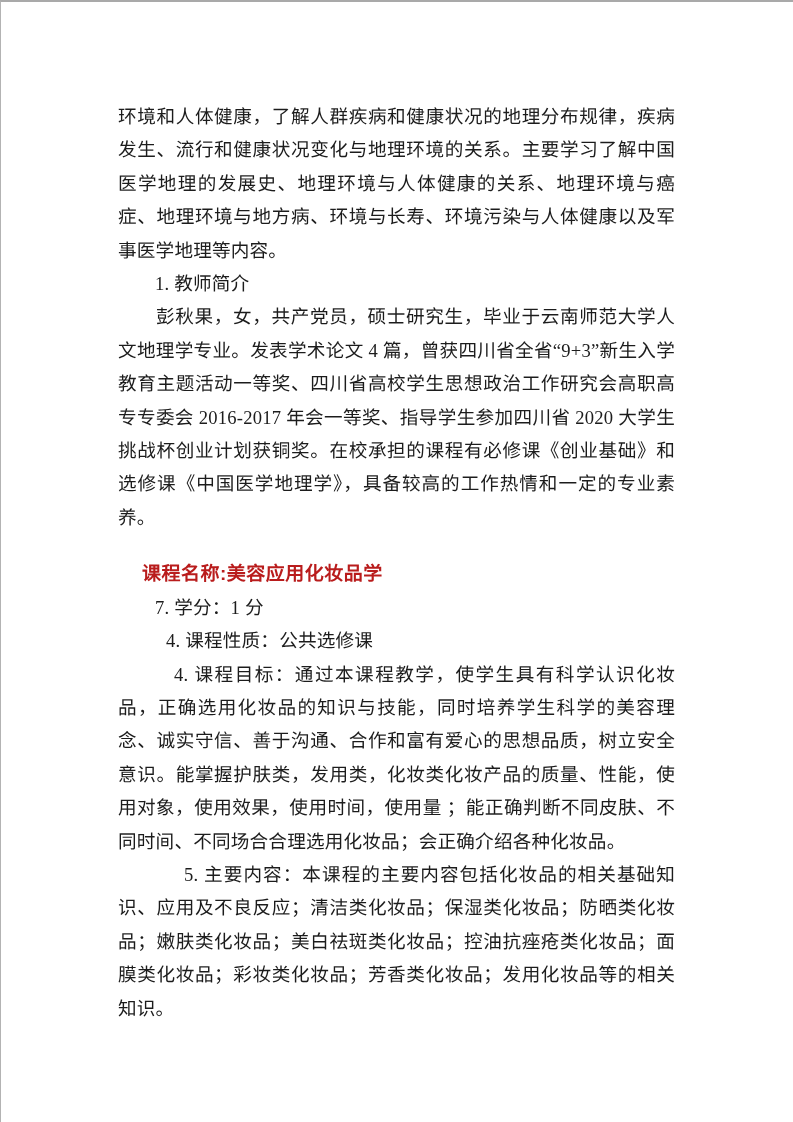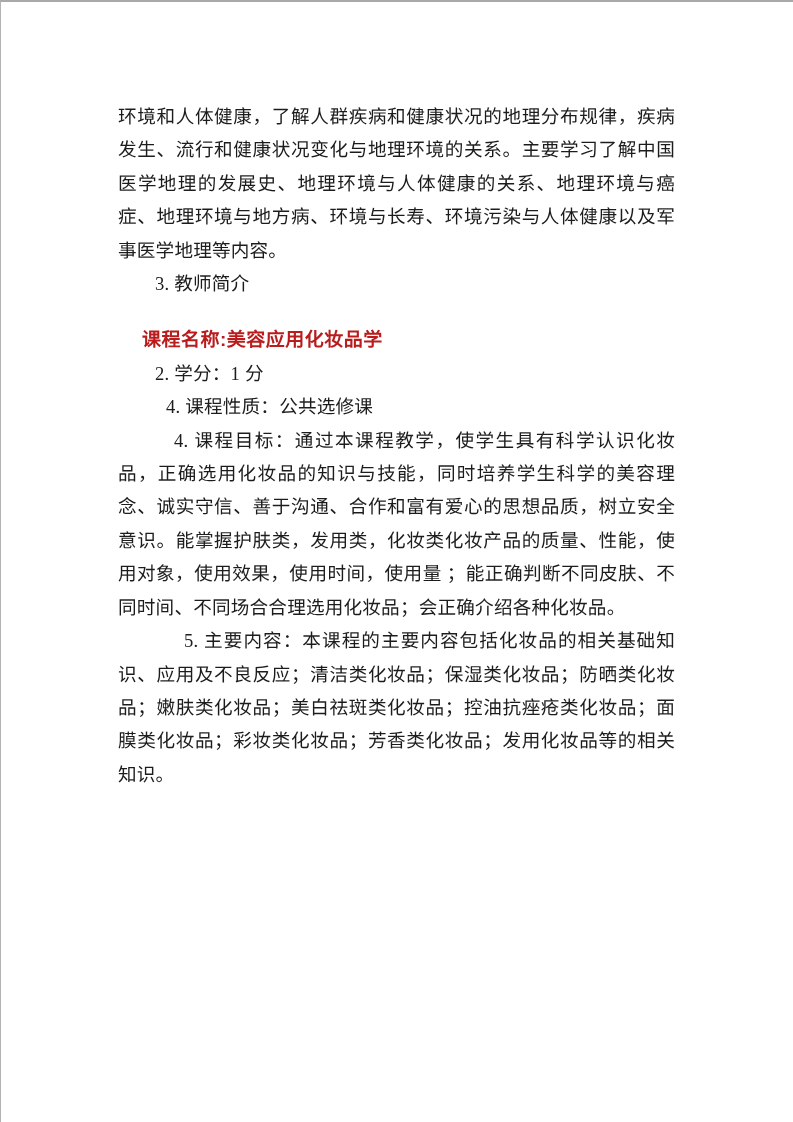--- a/index.html
+++ b/index.html
@@ -46,27 +46,28 @@
   }
   .short-line { text-align: left; }
 </style>
 </head>
 <body>
 
 <div class="page">
 
   <p class="para ind-0">环境和人体健康，了解人群疾病和健康状况的地理分布规律，疾病发生、流行和健康状况变化与地理环境的关系。主要学习了解中国医学地理的发展史、地理环境与人体健康的关系、地理环境与癌症、地理环境与地方病、环境与长寿、环境污染与人体健康以及军事医学地理等内容。</p>
 
-  <p class="para ind-num short-line">3. 教师简介</p>
+  <p class="para ind-num short-line">1. 教师简介</p>
 
+  <p class="para ind-2ch">彭秋果，女，共产党员，硕士研究生，毕业于云南师范大学人文地理学专业。发表学术论文 4 篇，曾获四川省全省“9+3”新生入学教育主题活动一等奖、四川省高校学生思想政治工作研究会高职高专专委会 2016-2017 年会一等奖、指导学生参加四川省 2020 大学生挑战杯创业计划获铜奖。在校承担的课程有必修课《创业基础》和选修课《中国医学地理学》，具备较高的工作热情和一定的专业素养。</p>
 
   <h2 class="course-title">课程名称:美容应用化妆品学</h2>
 
 
-  <p class="para ind-num short-line">2. 学分：1 分</p>
+  <p class="para ind-num short-line">7. 学分：1 分</p>
 
   <p class="para ind-it3 short-line">4. 课程性质：公共选修课</p>
 
   <p class="para ind-it4">4. 课程目标：通过本课程教学，使学生具有科学认识化妆品，正确选用化妆品的知识与技能，同时培养学生科学的美容理念、诚实守信、善于沟通、合作和富有爱心的思想品质，树立安全意识。能掌握护肤类，发用类，化妆类化妆产品的质量、性能，使用对象，使用效果，使用时间，使用量 ；能正确判断不同皮肤、不同时间、不同场合合理选用化妆品；会正确介绍各种化妆品。</p>
 
   <p class="para ind-it5">5. 主要内容：本课程的主要内容包括化妆品的相关基础知识、应用及不良反应；清洁类化妆品；保湿类化妆品；防晒类化妆品；嫩肤类化妆品；美白祛斑类化妆品；控油抗痤疮类化妆品；面膜类化妆品；彩妆类化妆品；芳香类化妆品；发用化妆品等的相关知识。</p>
 
 
 </div>
 

